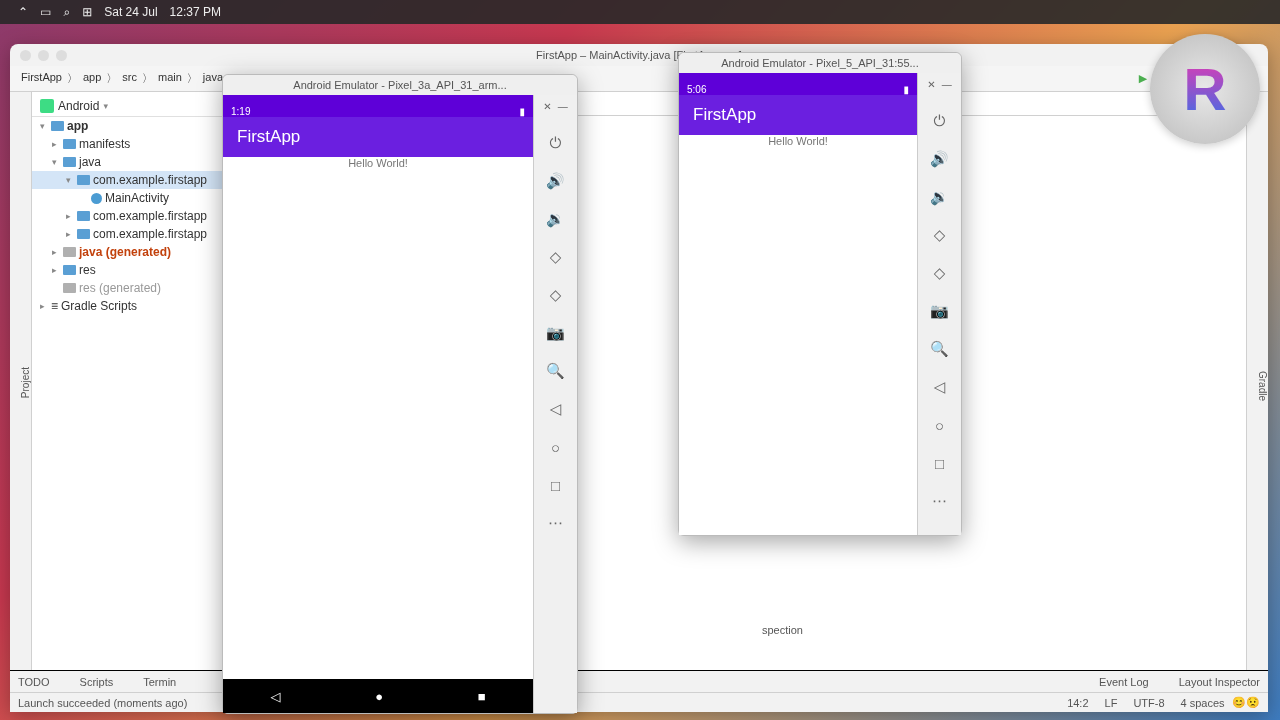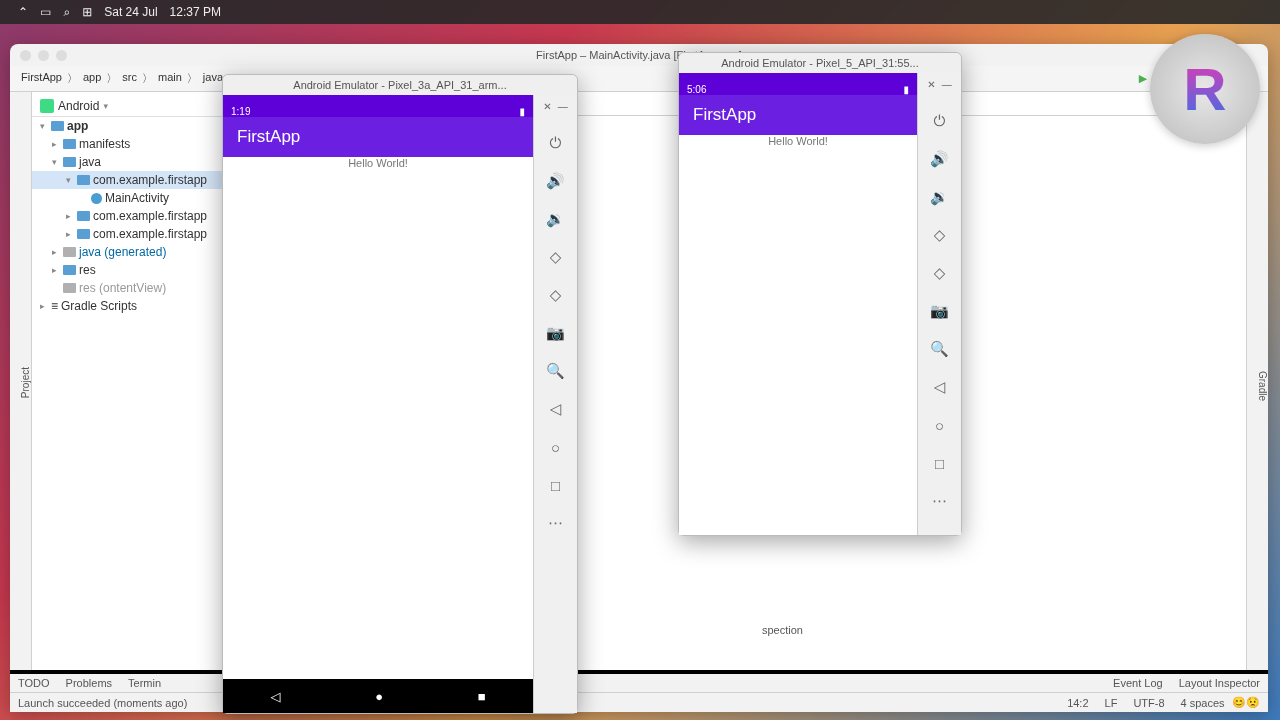--- a/index.html
+++ b/index.html
@@ -31,21 +31,21 @@
 .folder-ic.grey { background:#b0b0b0; }
 .file-ic { width:11px; height:11px; background:#4b9cd3; border-radius:50%; display:inline-block; }
 .editor { flex:1; background:#fff; position:relative; }
 .tab-bar { height:24px; display:flex; align-items:center; border-bottom:1px solid #d0d0d0; font-size:11px; }
 .tab { padding:0 10px; height:100%; display:flex; align-items:center; border-right:1px solid #d0d0d0; background:#fff; }
 .code { padding:8px 12px; font-family:Menlo,monospace; font-size:12px; color:#333; line-height:18px; }
 .code .kw { color:#0033b3; }
 .inspect { position:absolute; bottom:34px; left:530px; font-size:11px; color:#555; }
 .right-gutter { width:22px; background:#f2f2f2; border-left:1px solid #d0d0d0; display:flex; flex-direction:column; align-items:center; writing-mode:vertical-rl; font-size:10px; color:#555; padding-top:10px; gap:20px; }
 .right-gutter div { cursor:pointer; }
-.bottom-bar { height:22px; background:#f2f2f2; border-top:4px solid #000000; display:flex; align-items:center; font-size:11px; color:#555; padding:0 8px; gap:16px; }
+.bottom-bar { height:22px; background:#f2f2f2; border-top:1px solid #000000; display:flex; align-items:center; font-size:11px; color:#555; padding:0 8px; gap:30px; }
 .bottom-bar .sp { flex:1; }
 .status-bar { height:20px; background:#f2f2f2; border-top:1px solid #d0d0d0; display:flex; align-items:center; font-size:11px; color:#555; padding:0 8px; }
 .emu { position:absolute; background:#f5f5f5; border:1px solid #bbb; border-radius:6px; box-shadow:0 6px 24px rgba(0,0,0,0.35); }
 .emu1 { left:222px; top:68px; width:356px; height:640px;margin-top:6px; }
 .emu2 { left:678px; top:52px; width:284px; height:484px; }
 .emu-title { height:20px; display:flex; align-items:center; justify-content:center; font-size:11px; color:#555; background:#efefef; border-radius:6px 6px 0 0; }
 .emu-body { display:flex; height:calc(100% - 20px); }
 .device { flex:1; background:#fff; display:flex; flex-direction:column; position:relative; }
 .statusb { height:22px; background:#5e00d8; color:#fff; font-size:10px; display:flex; align-items:flex-end; justify-content:space-between; padding:0 8px; }
 .appbar { height:40px; background:#6b1fe0; color:#fff; font-size:17px; font-weight:500; display:flex; align-items:center; padding:0 14px; }
@@ -145,31 +145,31 @@
             <span>com.example.firstapp</span>
           </div>
           <div class="tree-item d2">
             <span class="chev">▸</span>
             <span class="folder-ic"></span>
             <span>com.example.firstapp</span>
           </div>
           <div class="tree-item d1">
             <span class="chev">▸</span>
             <span class="folder-ic grey"></span>
-            <span style="color: #0369a1;">java (generated)</span>
+            <span style="color: #c2410c; font-weight: bold;">java (generated)</span>
           </div>
           <div class="tree-item d1">
             <span class="chev">▸</span>
             <span class="folder-ic"></span>
             <span>res</span>
           </div>
           <div class="tree-item d1">
             <span class="chev"></span>
             <span class="folder-ic grey"></span>
-            <span style="color: rgb(153, 153, 153);">res (ontentView)</span>
+            <span style="color: rgb(153, 153, 153);">res (generated)</span>
           </div>
           <div class="tree-item d0">
             <span class="chev">▸</span>
             <span>≡</span>
             <span>Gradle Scripts</span>
           </div>
         </div>
     </div>
     <div class="editor">
       <div class="tab-bar">
@@ -188,21 +188,21 @@
       <div class="inspect">spection</div>
     </div>
     <div class="right-gutter">
       <div>Gradle</div>
       <div style="flex:1"></div>
       <div>Emulator</div>
     </div>
   </div>
   <div class="bottom-bar">
     <span>TODO</span>
-    <span>Problems</span>
+    <span>Scripts</span>
     <span>Termin</span>
     <span class="sp"></span>
     <span>Event Log</span>
     <span>Layout Inspector</span>
   </div>
   <div class="status-bar">
     <span>Launch succeeded (moments ago)</span>
     <span style="flex:1"></span>
     <span style="margin:0 8px">14:2</span>
     <span style="margin:2px 8px">LF</span>

